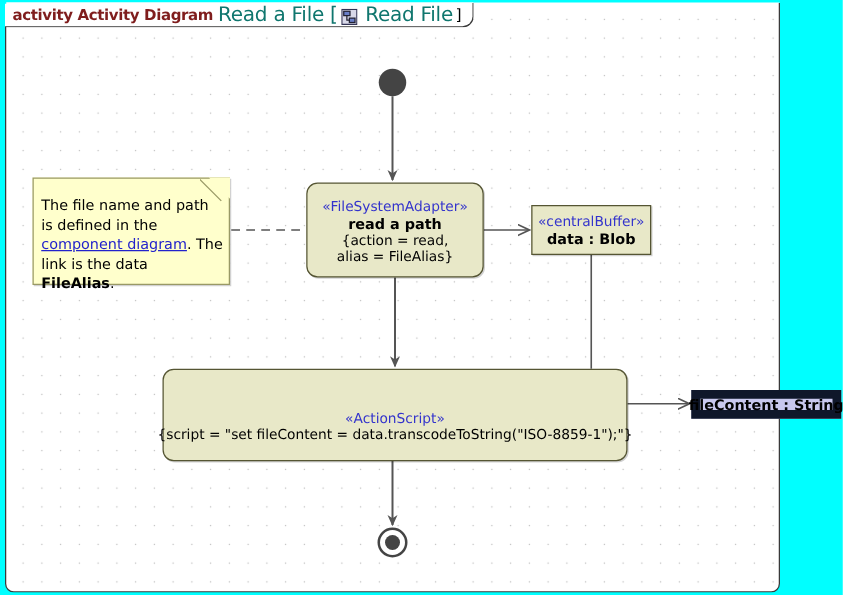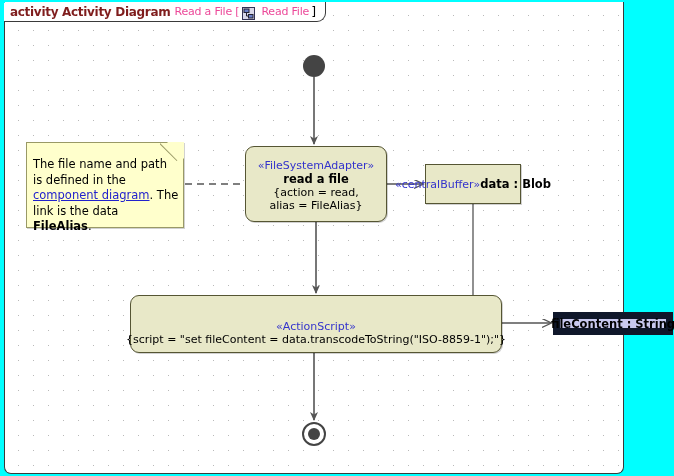--- a/index.html
+++ b/index.html
@@ -55,22 +55,22 @@
     white-space: nowrap;
     box-sizing: border-box;
   }
   #frame-title-tab .kw {
     font-size: 12px;
     font-weight: bold;
     color: #7f1d1d;
     letter-spacing: -0.3px;
   }
   #frame-title-tab .nm {
-    font-size: 11px;
-    color: #ec4899;
+    font-size: 16px;
+    color: #0f766e;
     margin-left: 4px;
     letter-spacing: -0.2px;
   }
   #frame-title-tab .brk {
     font-size: 12.5px;
     color: #000;
     margin-left: 2px;
   }
   .tab-icon {
     display: inline-block;
@@ -127,35 +127,35 @@
     justify-content: center;
     box-shadow: 1px 1px 0 rgba(0,0,0,0.18);
   }
   #action-read-a-file {
     left: 245px; top: 146px;
     width: 142px; height: 76px;
     padding-top: 3px;
   }
   #action-transcode-to-string {
     left: 130px; top: 295px;
-    width: 372px; height: 58px;
+    width: 372px; height: 74px;
     padding-top: 18px;
   }
   #action-transcode-to-string .node-body {
     font-size: 11px;
   }
 
   
   .object-node {
     position: absolute;
     background: #e8e8c8;
     border: 1px solid #555533;
     box-sizing: border-box;
     display: flex;
-    flex-direction: row;
+    flex-direction: column;
     align-items: center;
     justify-content: center;
     box-shadow: 1px 1px 0 rgba(0,0,0,0.18);
   }
   #object-data-blob {
     left: 425px; top: 164px;
     width: 96px; height: 40px;
   }
 
   
@@ -289,21 +289,21 @@
     <span>The file name and path is</span>
     <span>defined in the </span><a class="note-link" href="#">component diagram</a><span>. The link is the</span>
     <span>data </span><span class="note-bold">FileAlias</span><span>.</span>
   </div>
 </div>
 
 <div id="node-initial"></div>
 
 <div id="action-read-a-file" class="action-node">
   <div class="stereotype">«FileSystemAdapter»</div>
-  <div class="node-name">read a file</div>
+  <div class="node-name">read a path</div>
   <div class="node-body">{action = read,</div>
   <div class="node-body">alias = FileAlias}</div>
 </div>
 
 <div id="object-data-blob" class="object-node">
   <div class="stereotype">«centralBuffer»</div>
   <div class="node-name">data : Blob</div>
 </div>
 
 <div id="action-transcode-to-string" class="action-node">

